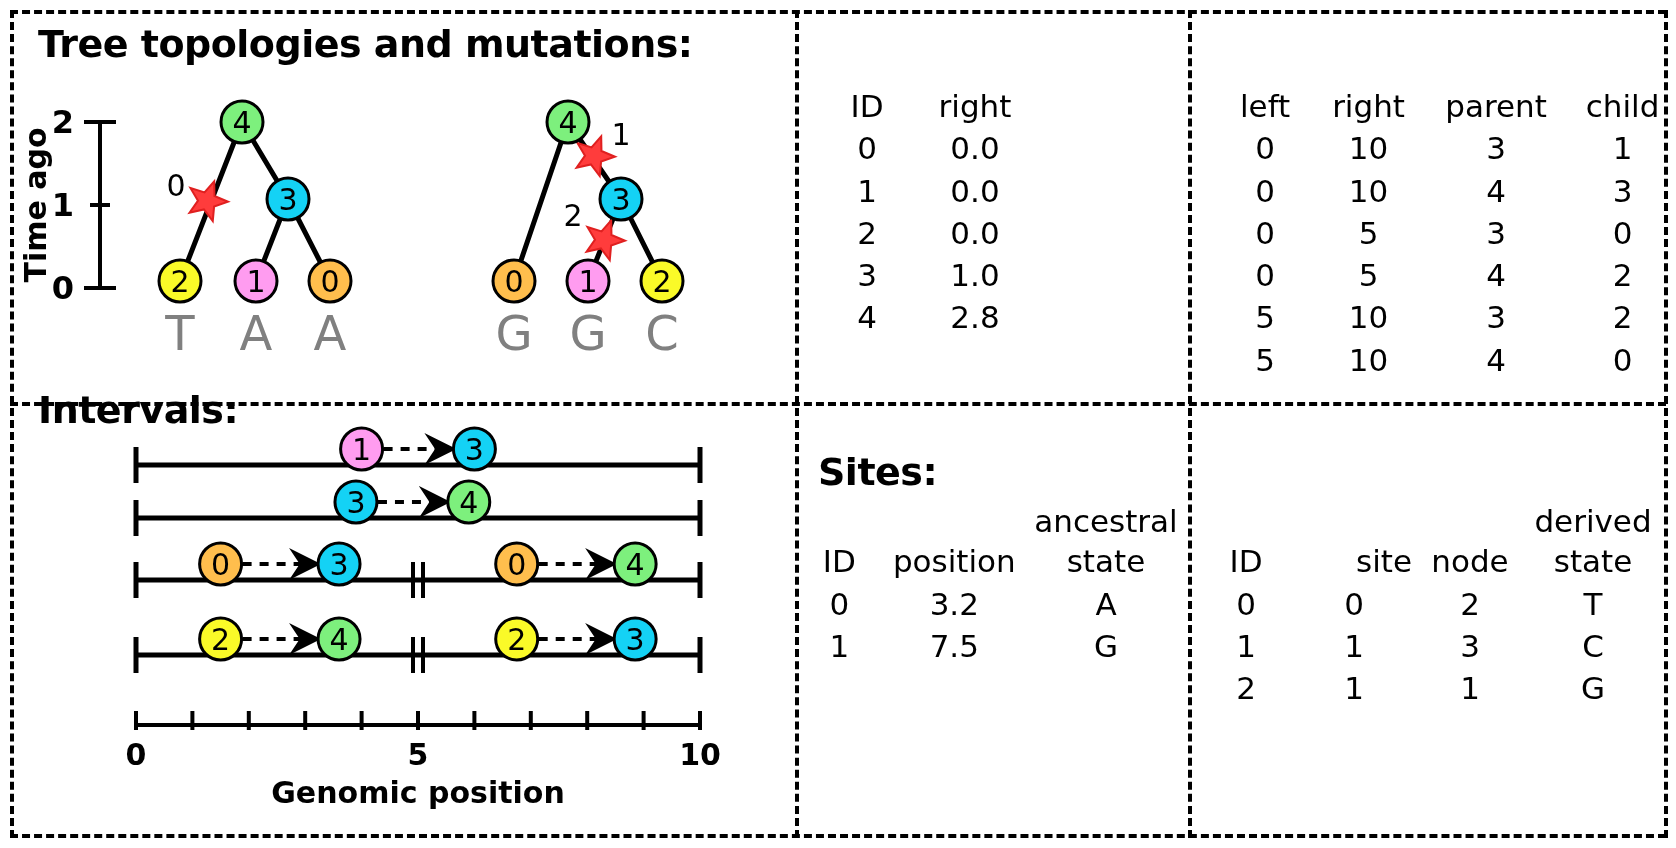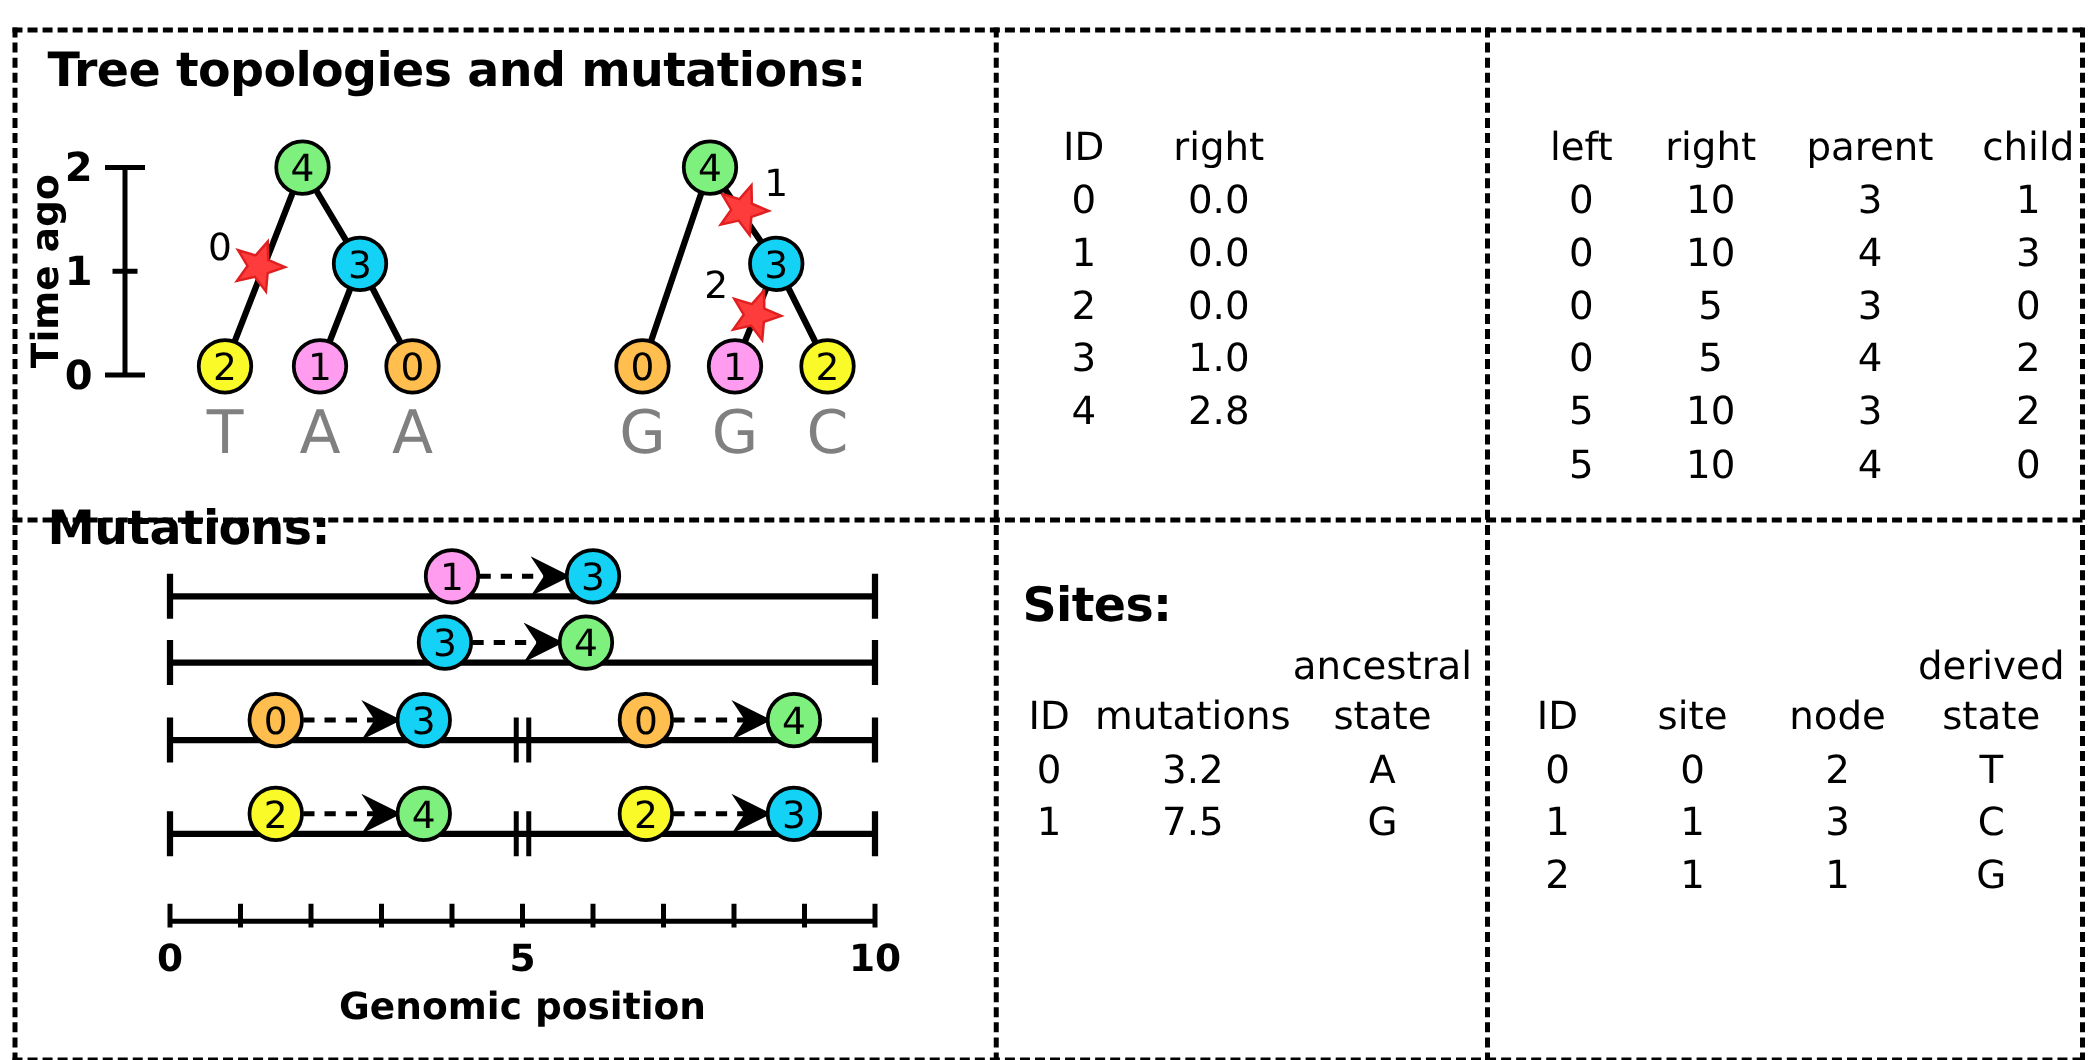--- a/index.html
+++ b/index.html
@@ -1,17 +1,17 @@
 <!DOCTYPE html>
 <html><head>
 <meta charset="utf-8">
 <style>
   html,body{margin:0;padding:0;background:#fff;}
   body{width:1676px;height:848px;font-family:"DejaVu Sans",sans-serif;color:#000;position:relative;overflow:hidden;}
-  #root{position:absolute;left:0;top:12px;width:1676px;height:644px;}
+  #root{position:absolute;left:0;top:0;width:1676px;height:644px;}
 
   
   .dline{position:absolute;background:transparent;}
   .dline.h{border-top:4px dashed #000;}
   .dline.v{border-left:4px dashed #000;}
 
   .heading{
     position:absolute;
     font-family:"DejaVu Sans",sans-serif;
     font-weight:bold;
@@ -181,21 +181,21 @@
           <tr>
             <td>5</td>
             <td>10</td>
             <td>4</td>
             <td>0</td>
           </tr>
         </tbody>
     </table>
   </div>
 
-  <div class="heading" style="left:38px;top:388px;">Mutations:</div>
+  <div class="heading" style="left:38px;top:388px;">Intervals:</div>
   <svg id="intervals-svg" style="position:absolute;left:0;top:402px;" width="795" height="446">
       <defs>
         <marker id="arr" viewBox="0 0 12 12" refX="9" refY="6" markerWidth="8" markerHeight="8" orient="auto">
           <path d="M0,0 L12,6 L0,12 L4,6 Z" fill="#000"></path>
         </marker>
       </defs>
       <g>
         <line x1="136" y1="63" x2="700" y2="63" stroke="#000" stroke-width="5"></line>
         <line x1="136" y1="45" x2="136" y2="81" stroke="#000" stroke-width="5"></line>
         <line x1="700" y1="45" x2="700" y2="81" stroke="#000" stroke-width="5"></line>
@@ -266,21 +266,21 @@
       <text x="700" y="363" text-anchor="middle" font-size="30" font-weight="bold" font-family="&quot;DejaVu Sans&quot;,sans-serif">10</text>
       <text x="418" y="401" text-anchor="middle" font-size="30" font-weight="bold" font-family="&quot;DejaVu Sans&quot;,sans-serif">Genomic position</text>
     </svg>
 
   <div class="heading" style="left:818px;top:450px;">Sites:</div>
   <div class="tbl" style="left:796px;top:500px;width:390px;">
     <table id="sites-table-el" style="margin:0 auto;">
       <thead>
           <tr>
             <th style="width: 70px;">ID</th>
-            <th style="width: 160px;">mutations</th>
+            <th style="width: 160px;">position</th>
             <th style="width: 140px;">ancestral
 state</th>
           </tr>
         </thead>
       <tbody>
           <tr>
             <td>0</td>
             <td>3.2</td>
             <td>A</td>
           </tr>
@@ -291,21 +291,21 @@
           </tr>
         </tbody>
     </table>
   </div>
 
   <div class="tbl" style="left:1190px;top:500px;width:474px;">
     <table id="mutations-table-el" style="margin:0 auto;">
       <thead>
           <tr>
             <th style="width: 100px;">ID</th>
-            <th style="width: 116px;">site</th>
+            <th style="width: 116px; text-align: right;">site</th>
             <th style="width: 116px;">node</th>
             <th style="width: 130px;">derived
 state</th>
           </tr>
         </thead>
       <tbody>
           <tr>
             <td>0</td>
             <td>0</td>
             <td>2</td>

